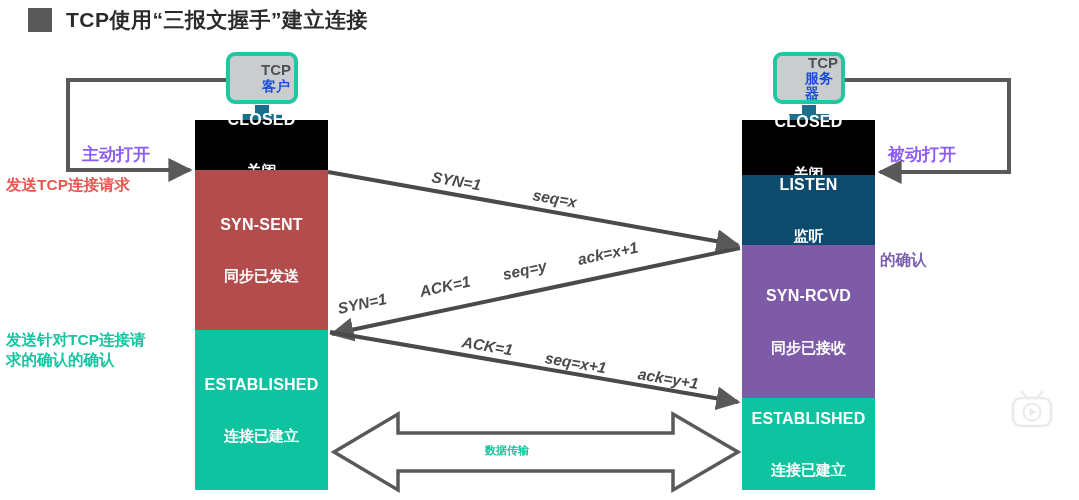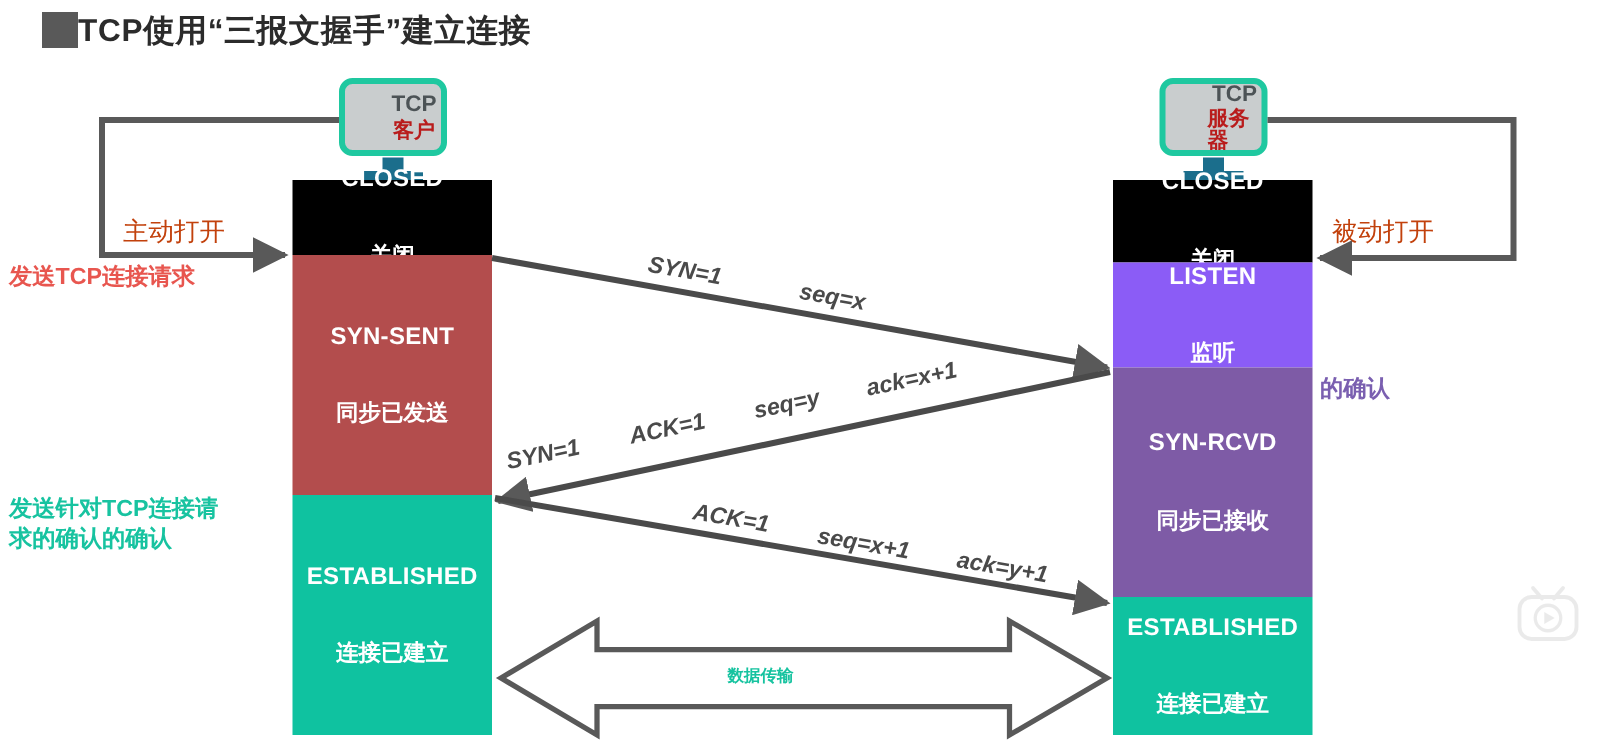--- a/index.html
+++ b/index.html
@@ -18,20 +18,21 @@
     overflow: hidden;
   }
 
   
   #title-row {
     position: absolute;
     left: 28px;
     top: 6px;
     display: flex;
     align-items: center;
+    gap: 14px;
   }
   #title-bullet {
     width: 24px;
     height: 24px;
     background: #595959;
   }
   #title-text {
     font-size: 21px;
     font-weight: bold;
     color: #2b2b2b;
@@ -59,21 +60,21 @@
     padding-left: 28px;
   }
   .monitor .m-l1 {
     font-size: 15px;
     font-weight: bold;
     color: #4c5356;
   }
   .monitor .m-l2 {
     font-size: 14px;
     font-weight: bold;
-    color: #b91c1c;
+    color: #1d4ed8;
   }
   .stand-neck {
     width: 14px;
     height: 9px;
     background: #1b6e8c;
     margin: 1px auto 0;
   }
   .stand-base {
     width: 40px;
     height: 9px;
@@ -119,22 +120,22 @@
     font-weight: bold;
     line-height: 1.32;
   }
   .annot.red    { color: #e8564f; }
   .annot.teal   { color: #17c3a0; }
   .annot.purple { color: #7a5fb0; }
 
   .open-label {
     position: absolute;
     font-size: 17px;
-    font-weight: normal;
-    color: #c2410c;
+    font-weight: bold;
+    color: #8b5cf6;
     white-space: nowrap;
   }
 
   
   #overlay {
     position: absolute;
     left: 0;
     top: 0;
     width: 1079px;
     height: 500px;
@@ -209,21 +210,21 @@
       <div class="s-en">ESTABLISHED</div>
       <div class="s-cn">连接已建立</div>
     </div>
   </div>
 
   <div class="state-col" style="left:742px; top:0;">
     <div class="state-box" style="top:120px; height:55px; background:#000000;">
       <div class="s-en">CLOSED</div>
       <div class="s-cn">关闭</div>
     </div>
-    <div class="state-box" style="top:175px; height:70px; background:#8b5cf6;">
+    <div class="state-box" style="top:175px; height:70px; background:#0c4a6e;">
       <div class="s-en">LISTEN</div>
       <div class="s-cn">监听</div>
     </div>
     <div class="state-box" style="top:245px; height:153px; background:#7e5ba6;">
       <div class="s-en">SYN-RCVD</div>
       <div class="s-cn">同步已接收</div>
     </div>
     <div class="state-box" style="top:398px; height:92px; background:#0fc2a0;">
       <div class="s-en">ESTABLISHED</div>
       <div class="s-cn">连接已建立</div>

